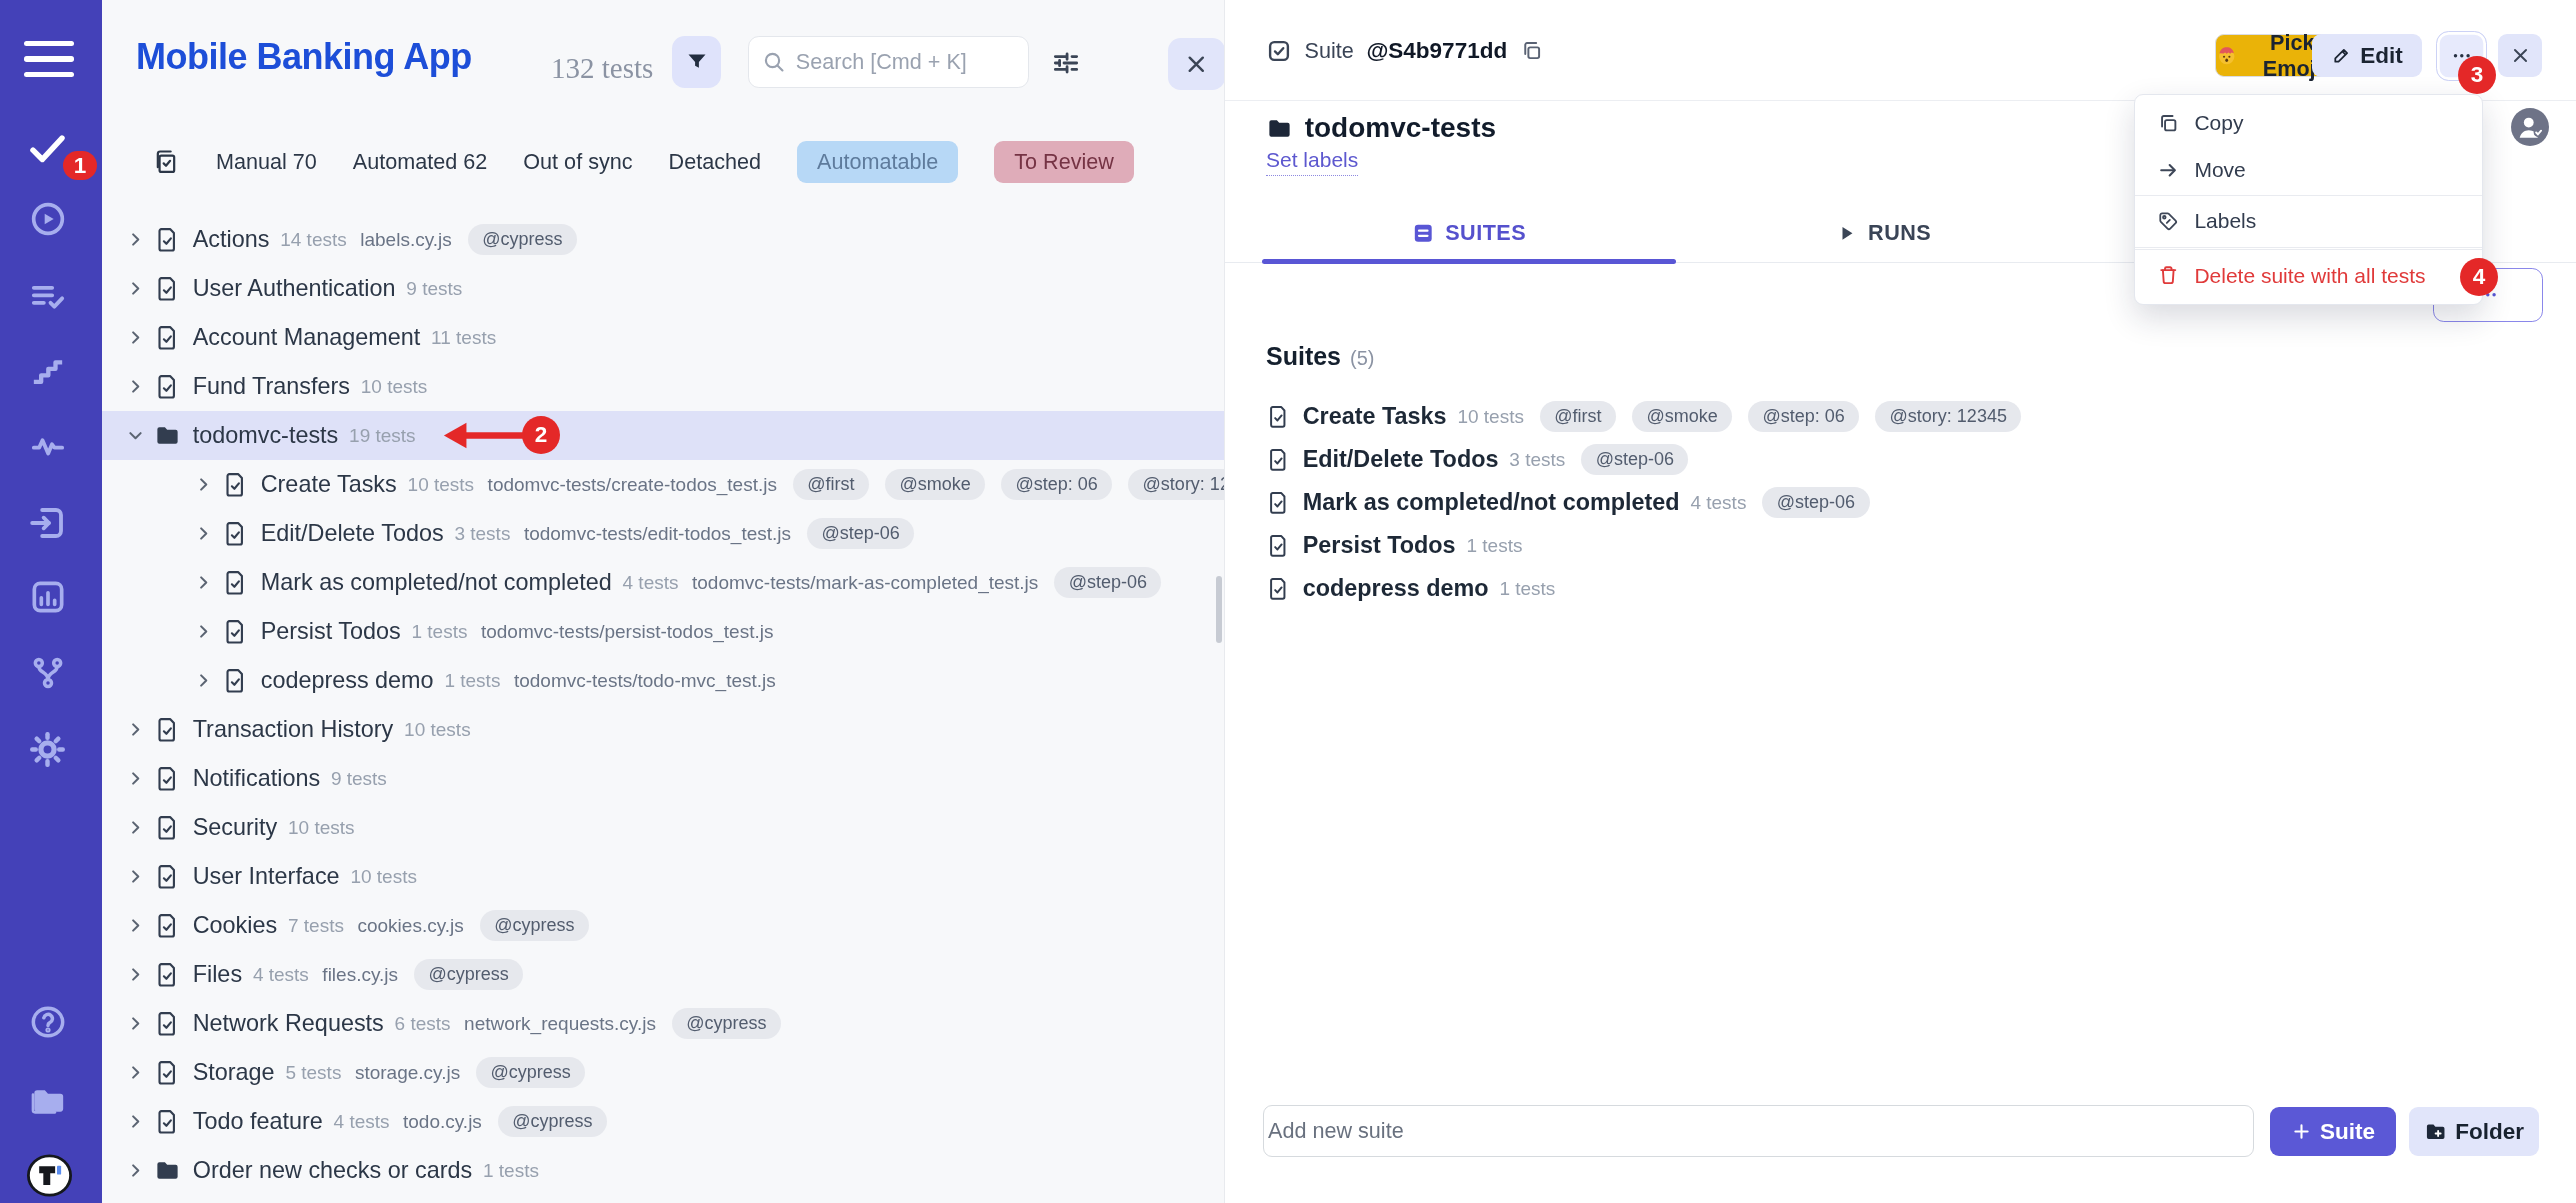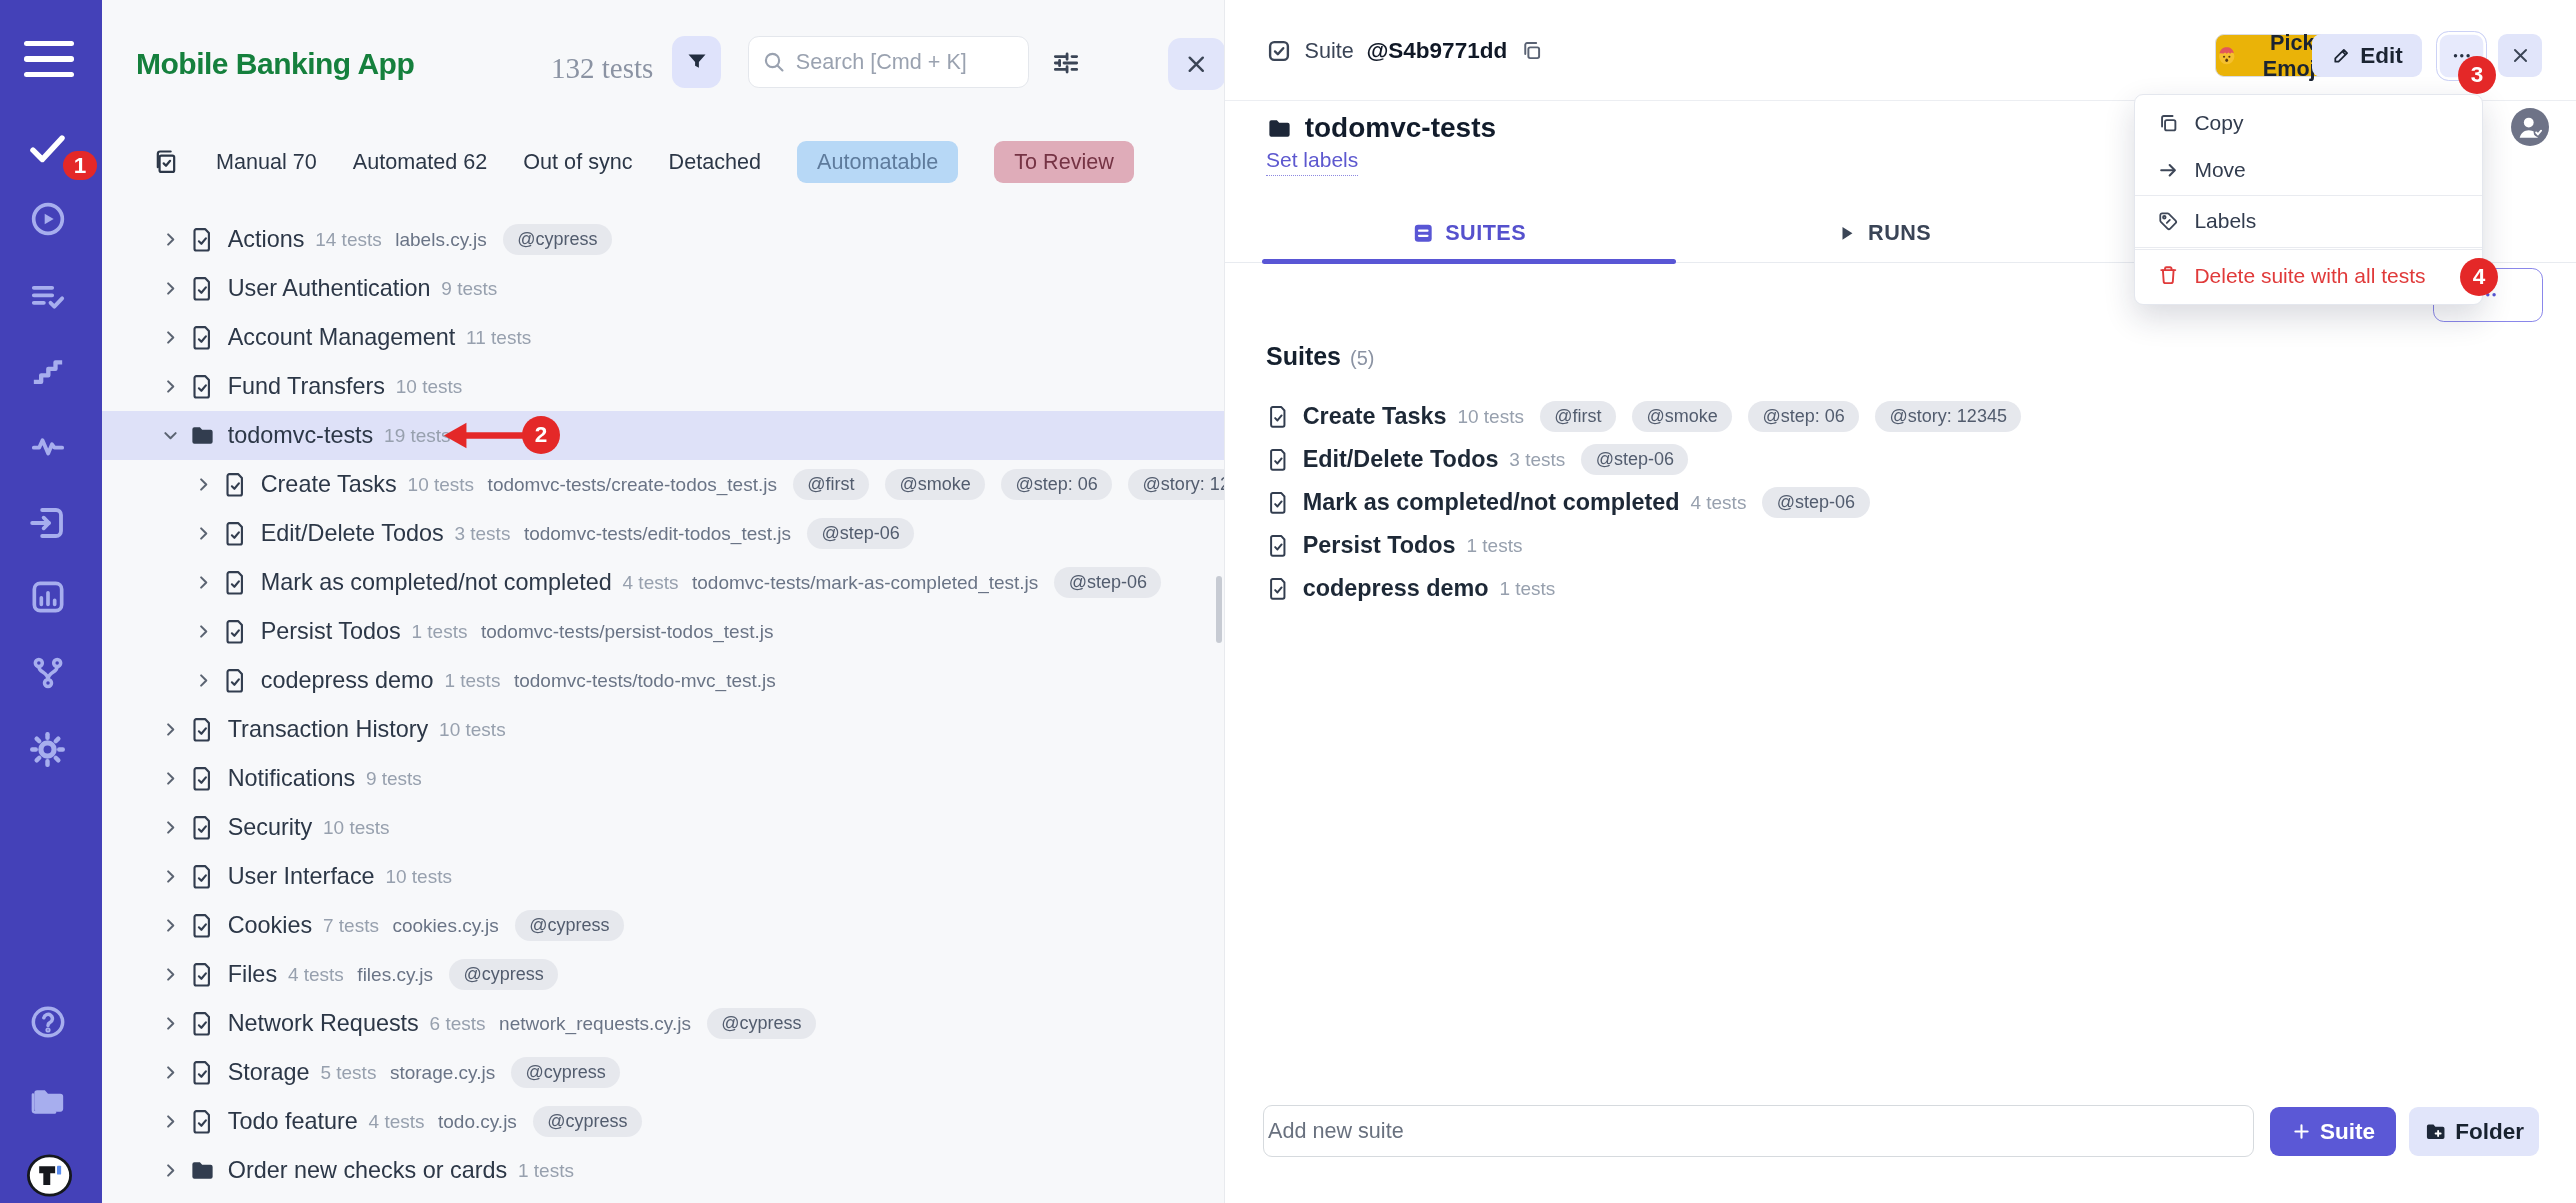--- a/index.html
+++ b/index.html
@@ -22,41 +22,41 @@
   .sb-signin { left:28px; top:503px; width:40px; height:40px; }
   .sb-chart { left:28px; top:577px; width:40px; height:40px; }
   .sb-branch { left:28px; top:653px; width:40px; height:40px; }
   .sb-gear { left:27px; top:729px; width:41px; height:41px; }
   .sb-help { left:28px; top:1002px; width:40px; height:40px; }
   .sb-folder { left:28px; top:1079px; width:40px; height:40px; }
   .sb-logo { left:27px; top:1153px; width:45px; height:45px; }
 
   
   .left-panel { position:absolute; left:102px; top:0; width:1122px; height:1203px; background:#f7f8fa; }
-  .lp-title { position:absolute; left:34px; top:47px; font-size:30px; font-weight:700; color:#15803d; letter-spacing:-0.5px; }
+  .lp-title { position:absolute; left:34px; top:36px; font-size:36px; font-weight:700; color:#1d4ed8; letter-spacing:-0.5px; }
   .lp-count { position:absolute; left:449px; top:52px; font-size:29px; color:#8b93a3;font-family:Liberation Serif, serif; }
   .btn-funnel { position:absolute; left:570px; top:36px; width:49px; height:52px; border:none; border-radius:12.6px; background:#dfe3fb; display:flex; align-items:center; justify-content:center; cursor:pointer; }
   .btn-funnel svg { width:24px; height:24px; }
   .search-box { position:absolute; left:646px; top:36px; width:281px; height:52px; background:#fff; border:1.8px solid #e4e7ec; border-radius:10.8px; display:flex; align-items:center; padding:0 12.6px; }
   .search-box svg { width:23.4px; height:23.4px; color:#9aa2b0; flex:none; }
   .search-box input { border:none; outline:none; background:transparent; font-size:21.6px; color:#313c4e; margin-left:10.8px; width:100%; font-family:inherit; }
   .search-box input::placeholder { color:#9aa2b0; }
   .ic-sliders { position:absolute; left:948px; top:47px; width:32px; height:32px; color:#3b4556; background:none; border:none; cursor:pointer; }
   .btn-lp-close { position:absolute; left:1066px; top:38px; width:57px; height:52px; border:none; border-radius:12.6px; background:#e1e5fa; color:#3b4556; display:flex; align-items:center; justify-content:center; cursor:pointer; }
   .btn-lp-close svg { width:22.5px; height:22.5px; }
 
   .filter-row { position:absolute; left:0; top:137px; height:49px; width:100%; display:flex; align-items:center; padding-left:50px; gap:36px; }
   .f-ic { width:28px; height:28px; color:#2c3747; flex:none; }
   .f-item { background:none; border:none; font-size:21.6px; font-weight:500; color:#2c3747; cursor:pointer; font-family:inherit; }
   .f-pill { border:none; border-radius:9px; padding:8px 20px; font-size:21.6px; font-weight:500; cursor:pointer; font-family:inherit; }
   .f-pill.blue { background:#b7d8f6; color:#5e7b9c; }
   .f-pill.pink { background:#dfacb9; color:#753344; }
 
   .tree { position:absolute; left:0; top:215px; width:100%; }
-  .tree-row { height:49px; display:flex; align-items:center; padding-left:59px; cursor:pointer; }
+  .tree-row { height:49px; display:flex; align-items:center; padding-left:24px; cursor:pointer; }
   .tree-row.indent { padding-left:92px; }
   .tree-row.selected { background:#dee1f8; }
   .chev { width:19px; height:19px; color:#5b6472; flex:none; }
   .ticon { width:27px; height:27px; color:#323d4f; margin-left:9px; flex:none; }
   .tlabel { font-size:23.4px; font-weight:500; color:#2c3747; margin-left:11.7px; white-space:nowrap; }
   .tcount { font-size:19px; color:#97a0ae; margin-left:10.8px; white-space:nowrap; }
   .tpath { font-size:19px; color:#6a7486; margin-left:13.5px; white-space:nowrap; }
   .pill { background:#e6e8ed; color:#525c6e; font-size:18px; border-radius:900px; padding:5.4px 14.4px; margin-left:16px; white-space:nowrap; }
   .lp-scrollbar { position:absolute; left:1114px; top:576px; width:6.3px; height:67px; background:#c7cbd3; border-radius:3.6px; }
 

